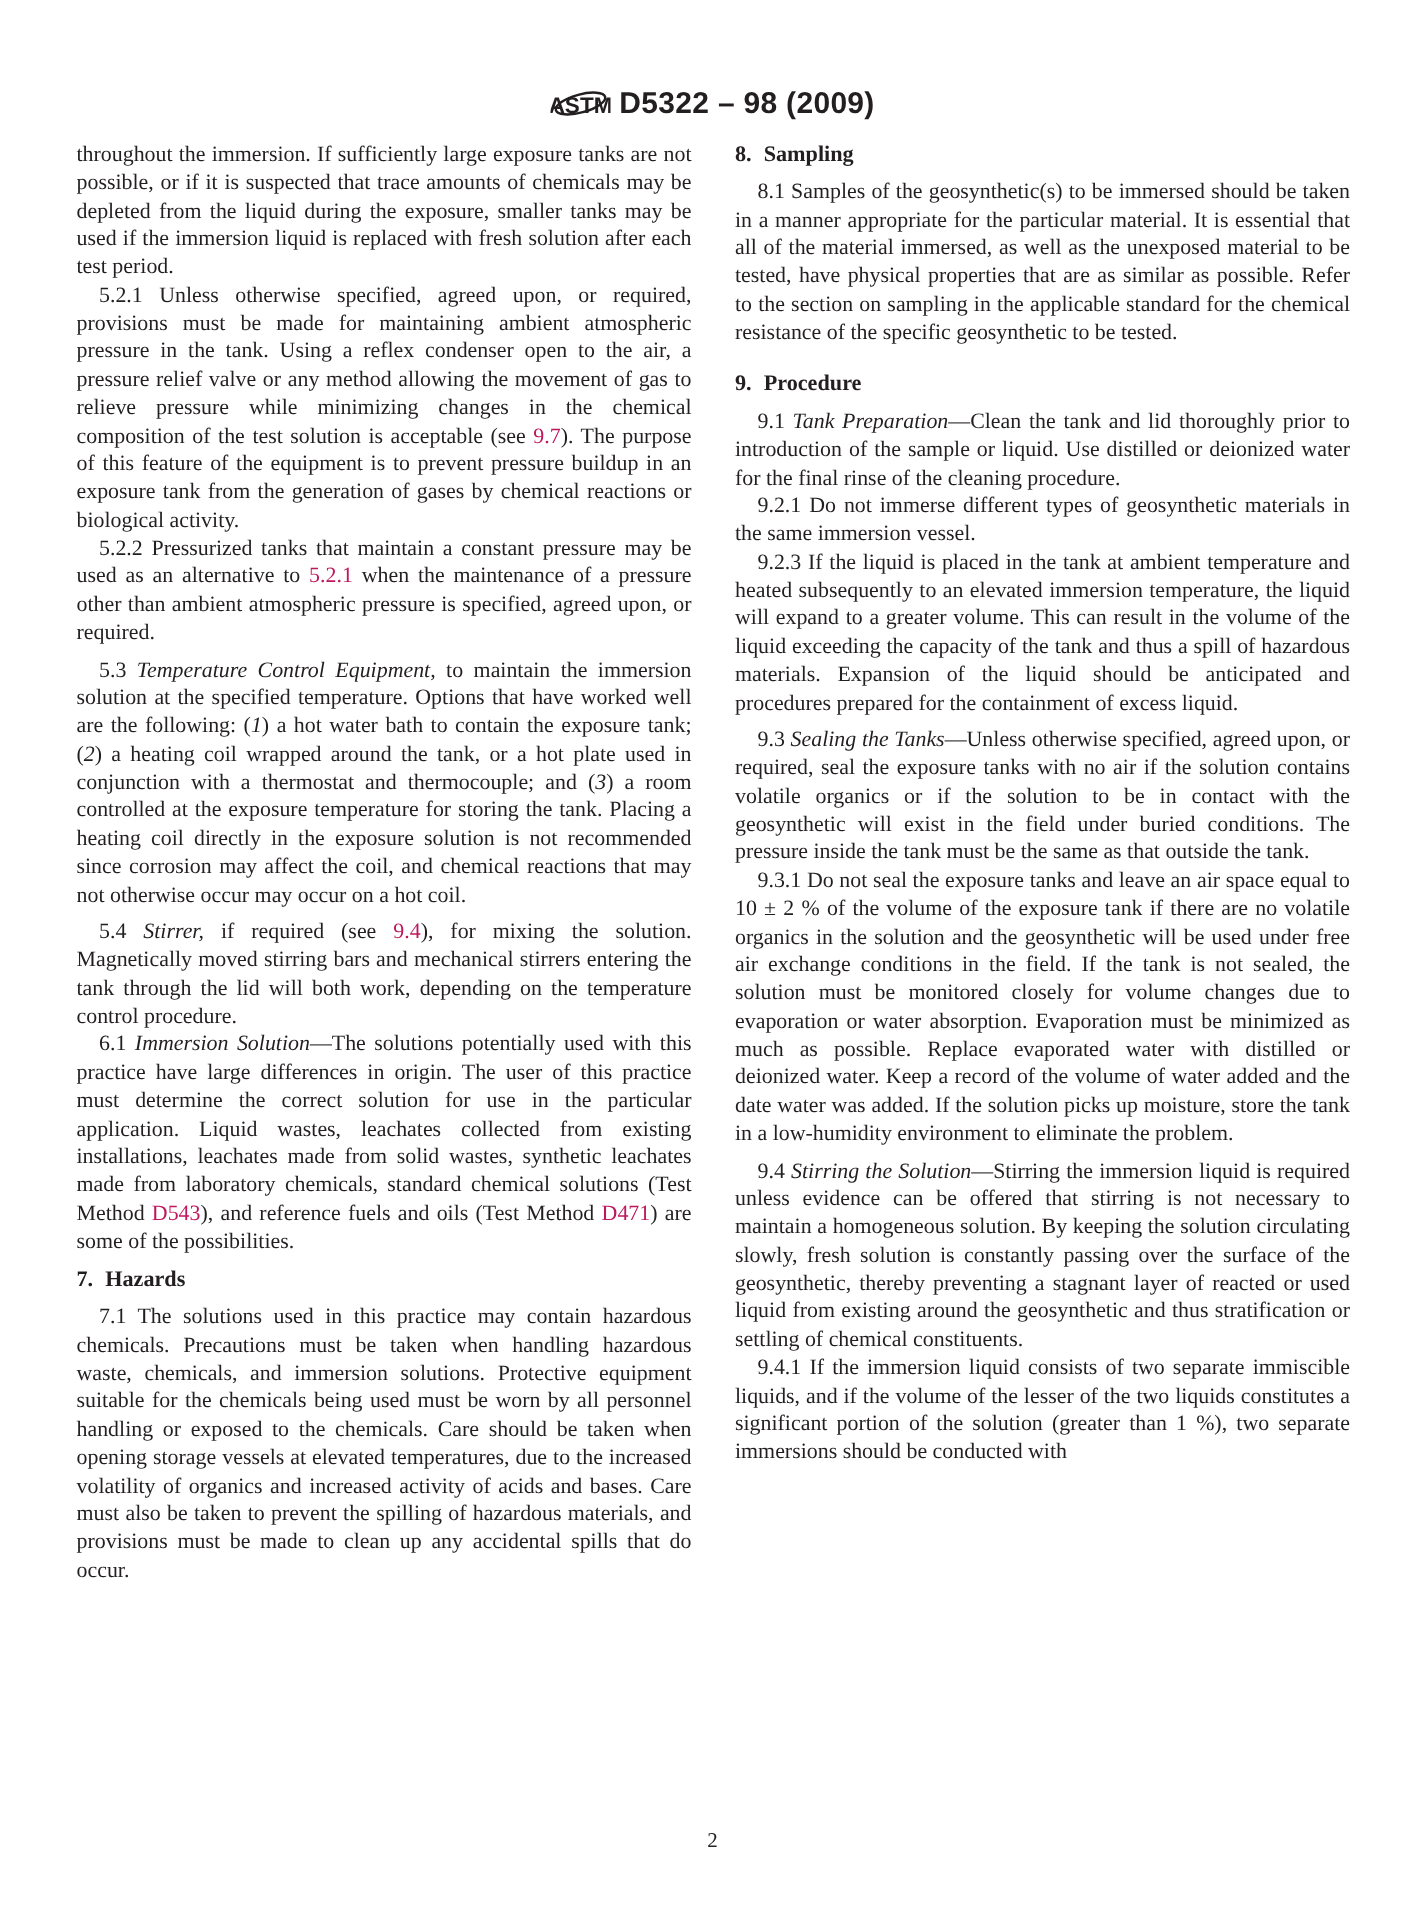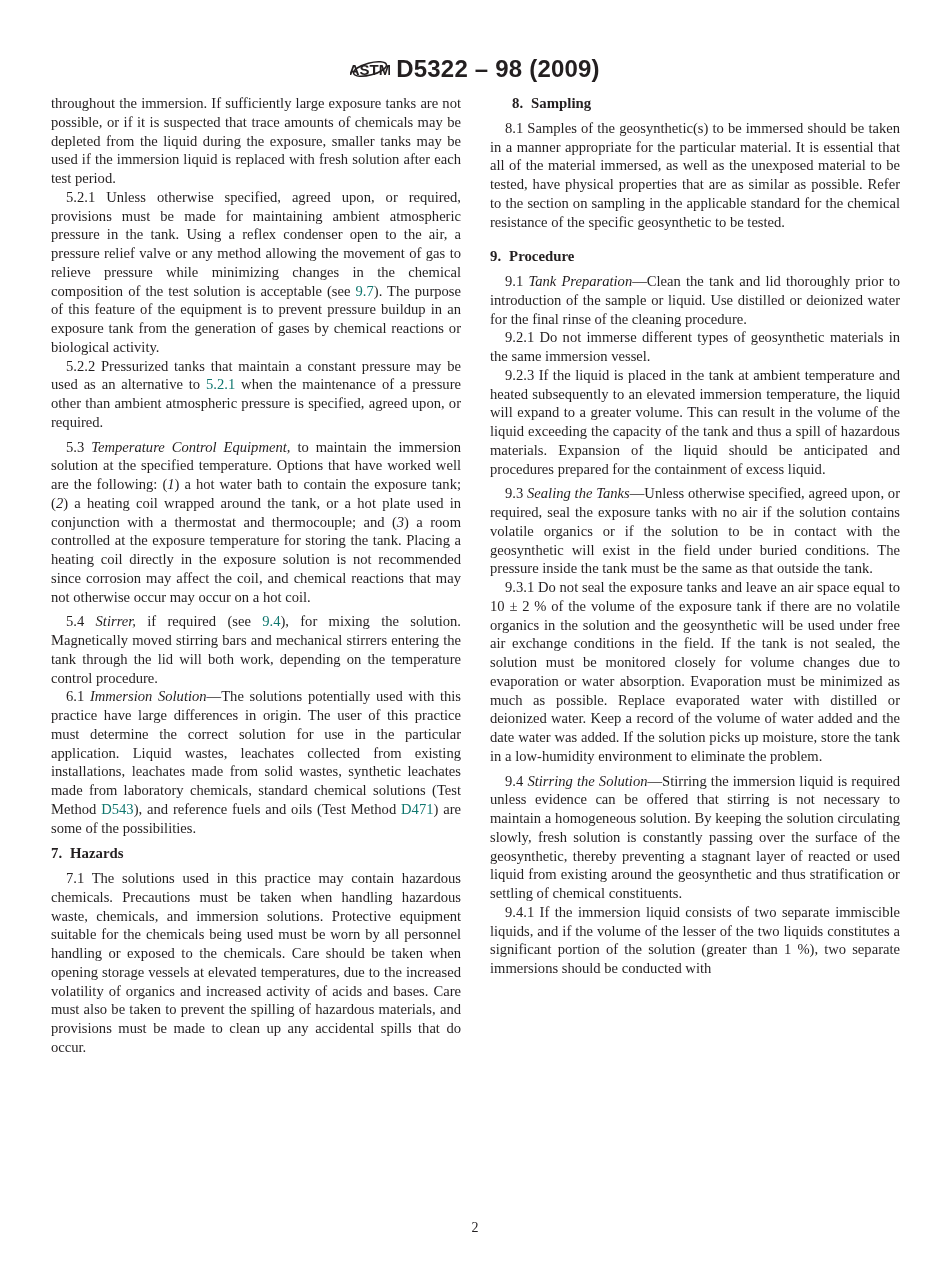--- a/index.html
+++ b/index.html
@@ -1,33 +1,33 @@
 <!DOCTYPE html>
 <html><head>
 <meta charset="utf-8">
 <style>
   html, body { margin: 0; padding: 0; background: #ffffff; }
   body { width: 950px; height: 1272px; position: relative; overflow: hidden;
          font-family: "Liberation Serif", serif; color: #231f20; }
   .header { position: absolute; top: 54px; left: 0; width: 950px; text-align: center; height: 30px; }
   .header-inner { display: inline-flex; align-items: center; gap: 6px; }
   .logo { width: 40px; height: 30px; }
-  .doc-id { font-family: "Liberation Sans", sans-serif; font-weight: bold; font-size: 24px; color: #231f20; letter-spacing: 0.2px; text-align: center; }
+  .doc-id { font-family: "Liberation Sans", sans-serif; font-weight: bold; font-size: 20px; color: #231f20; letter-spacing: 0.2px; text-align: center; }
   .col { position: absolute; top: 94px; width: 410px; font-size: 14.6px; line-height: 18.75px; text-align: justify; }
   .col.left { left: 51px; }
   .col.right { left: 490px; }
   .col p { margin: 0; text-indent: 15px; hyphens: manual; }
   .col p.noindent { text-indent: 0; }
   .col p.gap { margin-top: 6px; }
   .col h2 { font-size: 14.8px; font-weight: bold; margin: 7px 0 6px 0; line-height: 18.75px; }
-  .col h2.first { margin-top: 0; margin-left: 22px; }
+  .col h2.first { margin-top: 0; }
   .col h2 .num { margin-right: 8px; }
   .col h2.spaced { margin-top: 16px; }
   em { font-style: italic; }
-  .link { color: #0f766e; cursor: pointer; }
+  .link { color: #be185d; cursor: pointer; }
   .page-num { position: absolute; top: 1220px; left: 0; width: 950px; text-align: center; font-size: 14px; }
 </style>
 </head>
 <body>
 
 <div class="header">
   <div class="header-inner">
     <svg class="logo" viewBox="0 0 40 30">
       <ellipse cx="20" cy="15" rx="17" ry="6" fill="none" stroke="#231f20" stroke-width="1.6" transform="rotate(-15 20 15)"></ellipse>
       <text x="20" y="21" text-anchor="middle" font-family="Liberation Sans, sans-serif" font-weight="bold" font-size="15" fill="#231f20">ASTM</text>

